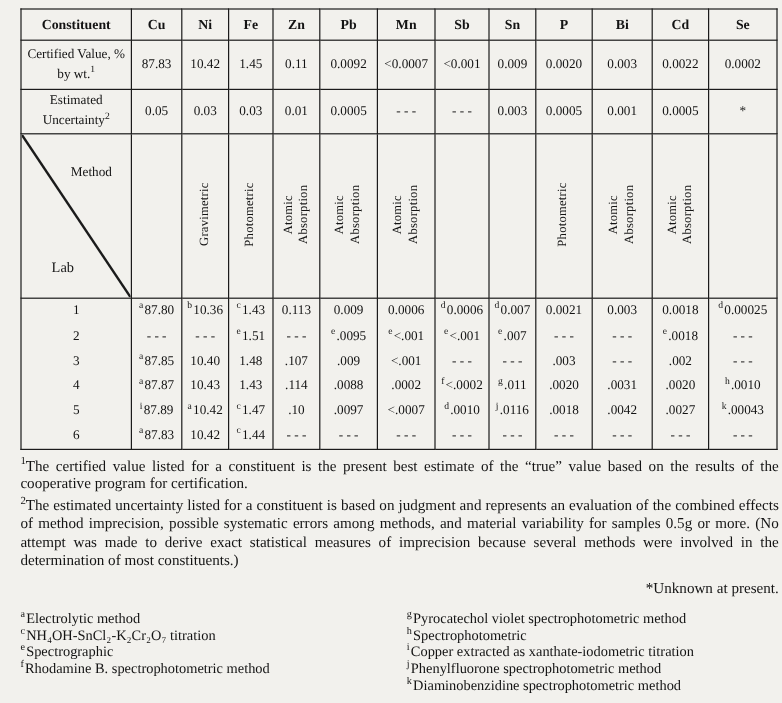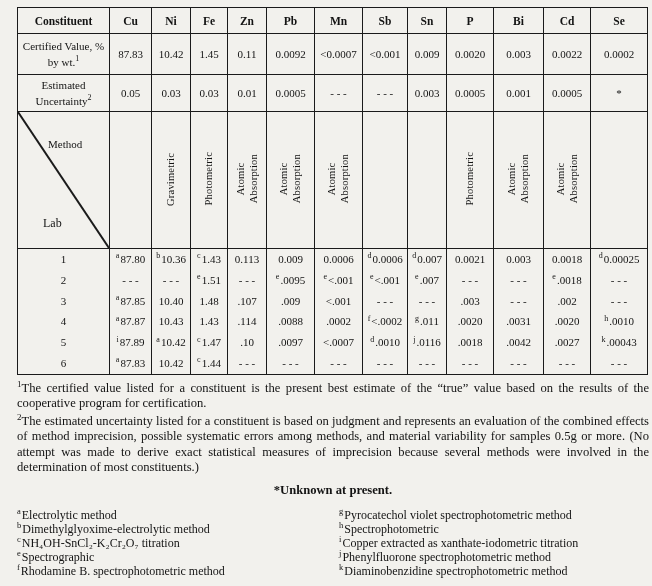--- a/index.html
+++ b/index.html
@@ -24,32 +24,32 @@
   td.label-cell{text-align:left;padding:2px 3px 2px 7px;line-height:1.35;margin-left:16px;}
   .lbl-sup{font-size:8px;}
   
   tr.method-row td{height:136px;}
   .vtext{
     display:inline-block;writing-mode:vertical-rl;transform:rotate(180deg);
     white-space:pre-line;font-size:10.5px;line-height:1.25;letter-spacing:.2px;
   }
   td.diag-cell{position:relative;padding:0;}
   .diag-svg{position:absolute;left:0;top:0;width:100%;height:100%;display:block;}
-  .diag-method{position:absolute;top:26px;left:30px;font-size:11px;}
+  .diag-method{position:absolute;top:26px;left:41px;font-size:11px;}
   .diag-lab{position:absolute;top:104px;left:25px;font-size:12px;}
   
   td.lab-td{vertical-align:top;padding-top:4px;}
   .lab-line{height:20.8px;line-height:20.8px;font-size:11px;white-space:nowrap;}
   sup.cell-sup{font-size:8px;line-height:0;margin-right:1px;}
 
   
   .notes{margin-top:4px;width:632px;font-size:12.6px;line-height:1.22;text-align:justify;}
   .note{margin:0;}
   .note-sup{font-size:9px;}
-  .note.unknown{margin-top:8px;text-align:center;font-weight:bold;}
+  .note.unknown{margin-top:8px;text-align:right;font-weight:normal;}
 
   
   .fn-columns{display:flex;margin-top:9px;width:640px;font-size:12px;}
   ul.fn-list{list-style:none;margin:0;padding:0;}
   ul.fn-list.left{width:322px;}
   ul.fn-list.right{flex:1;}
   ul.fn-list li{line-height:14px;white-space:nowrap;}
   sup.fn-sup{font-size:8.5px;line-height:0;margin-right:1px;}
 </style>
 </head>
@@ -265,21 +265,20 @@
 
   <div class="notes">
     <p class="note"><sup class="note-sup">1</sup><span>The certified value listed for a constituent is the present best estimate of the “true” value based on the results of the cooperative program for certification.</span></p>
     <p class="note"><sup class="note-sup">2</sup><span>The estimated uncertainty listed for a constituent is based on judgment and represents an evaluation of the combined effects of method imprecision, possible systematic errors among methods, and material variability for samples 0.5g or more. (No attempt was made to derive exact statistical measures of imprecision because several methods were involved in the determination of most constituents.)</span></p>
     <p class="note unknown">*Unknown at present.</p>
   </div>
 
   <div class="fn-columns">
     <ul class="fn-list left">
         <li><sup class="fn-sup">a</sup>Electrolytic method</li>
-        <li><sup class="fn-sup">b</sup>Dimethylglyoxime-electrolytic method</li>
         <li><sup class="fn-sup">c</sup>NH₄OH-SnCl₂-K₂Cr₂O₇ titration</li>
         <li><sup class="fn-sup">e</sup>Spectrographic</li>
         <li><sup class="fn-sup">f</sup>Rhodamine B. spectrophotometric method</li>
       </ul>
     <ul class="fn-list right">
         <li><sup class="fn-sup">g</sup>Pyrocatechol violet spectrophotometric method</li>
         <li><sup class="fn-sup">h</sup>Spectrophotometric</li>
         <li><sup class="fn-sup">i</sup>Copper extracted as xanthate-iodometric titration</li>
         <li><sup class="fn-sup">j</sup>Phenylfluorone spectrophotometric method</li>
         <li><sup class="fn-sup">k</sup>Diaminobenzidine spectrophotometric method</li>

